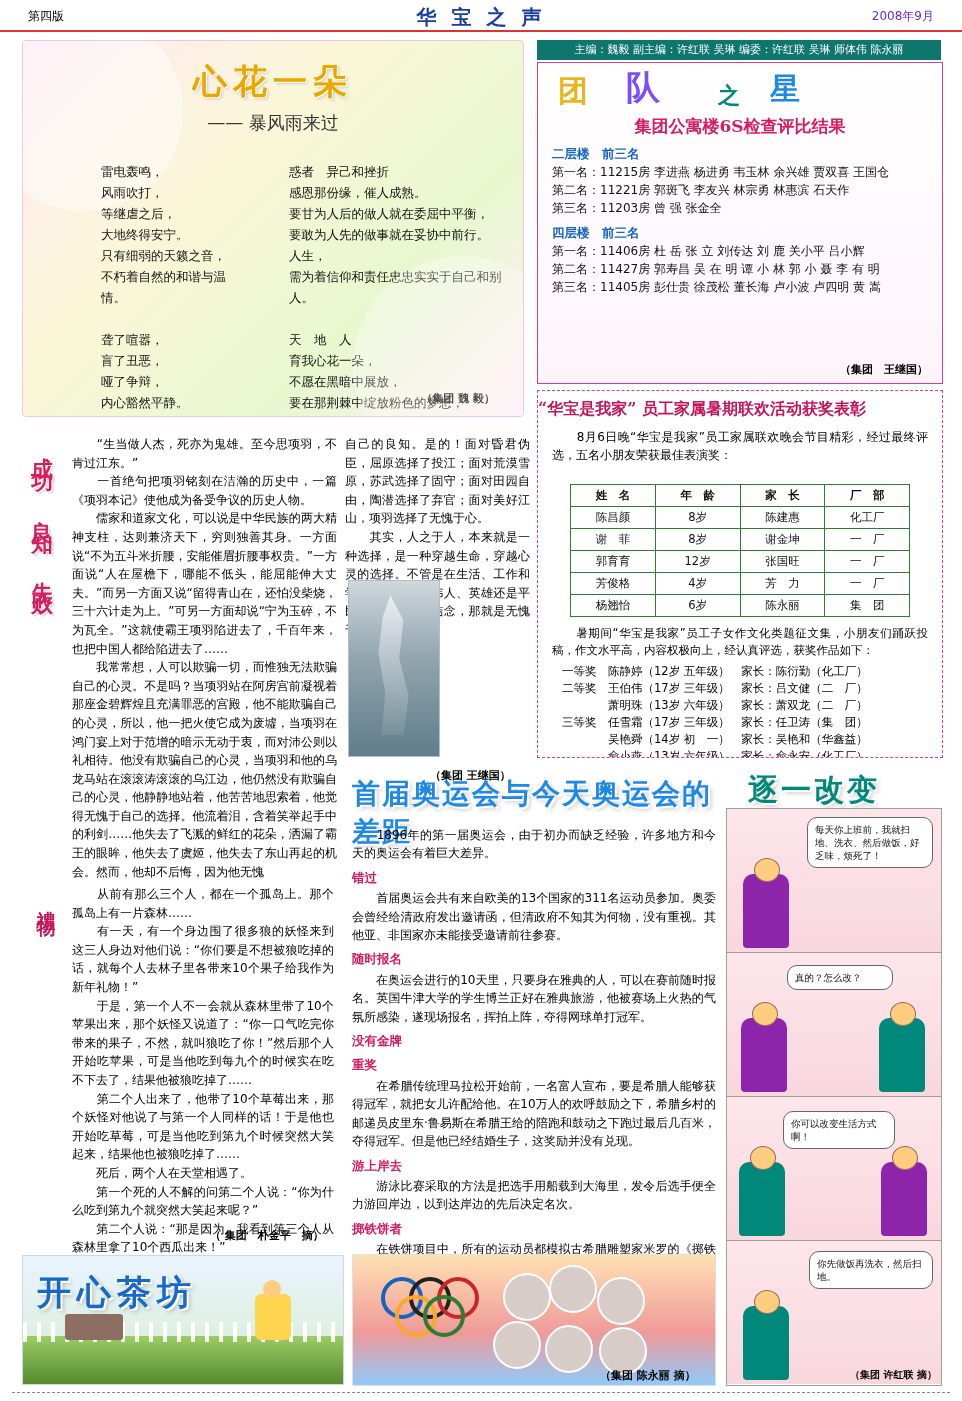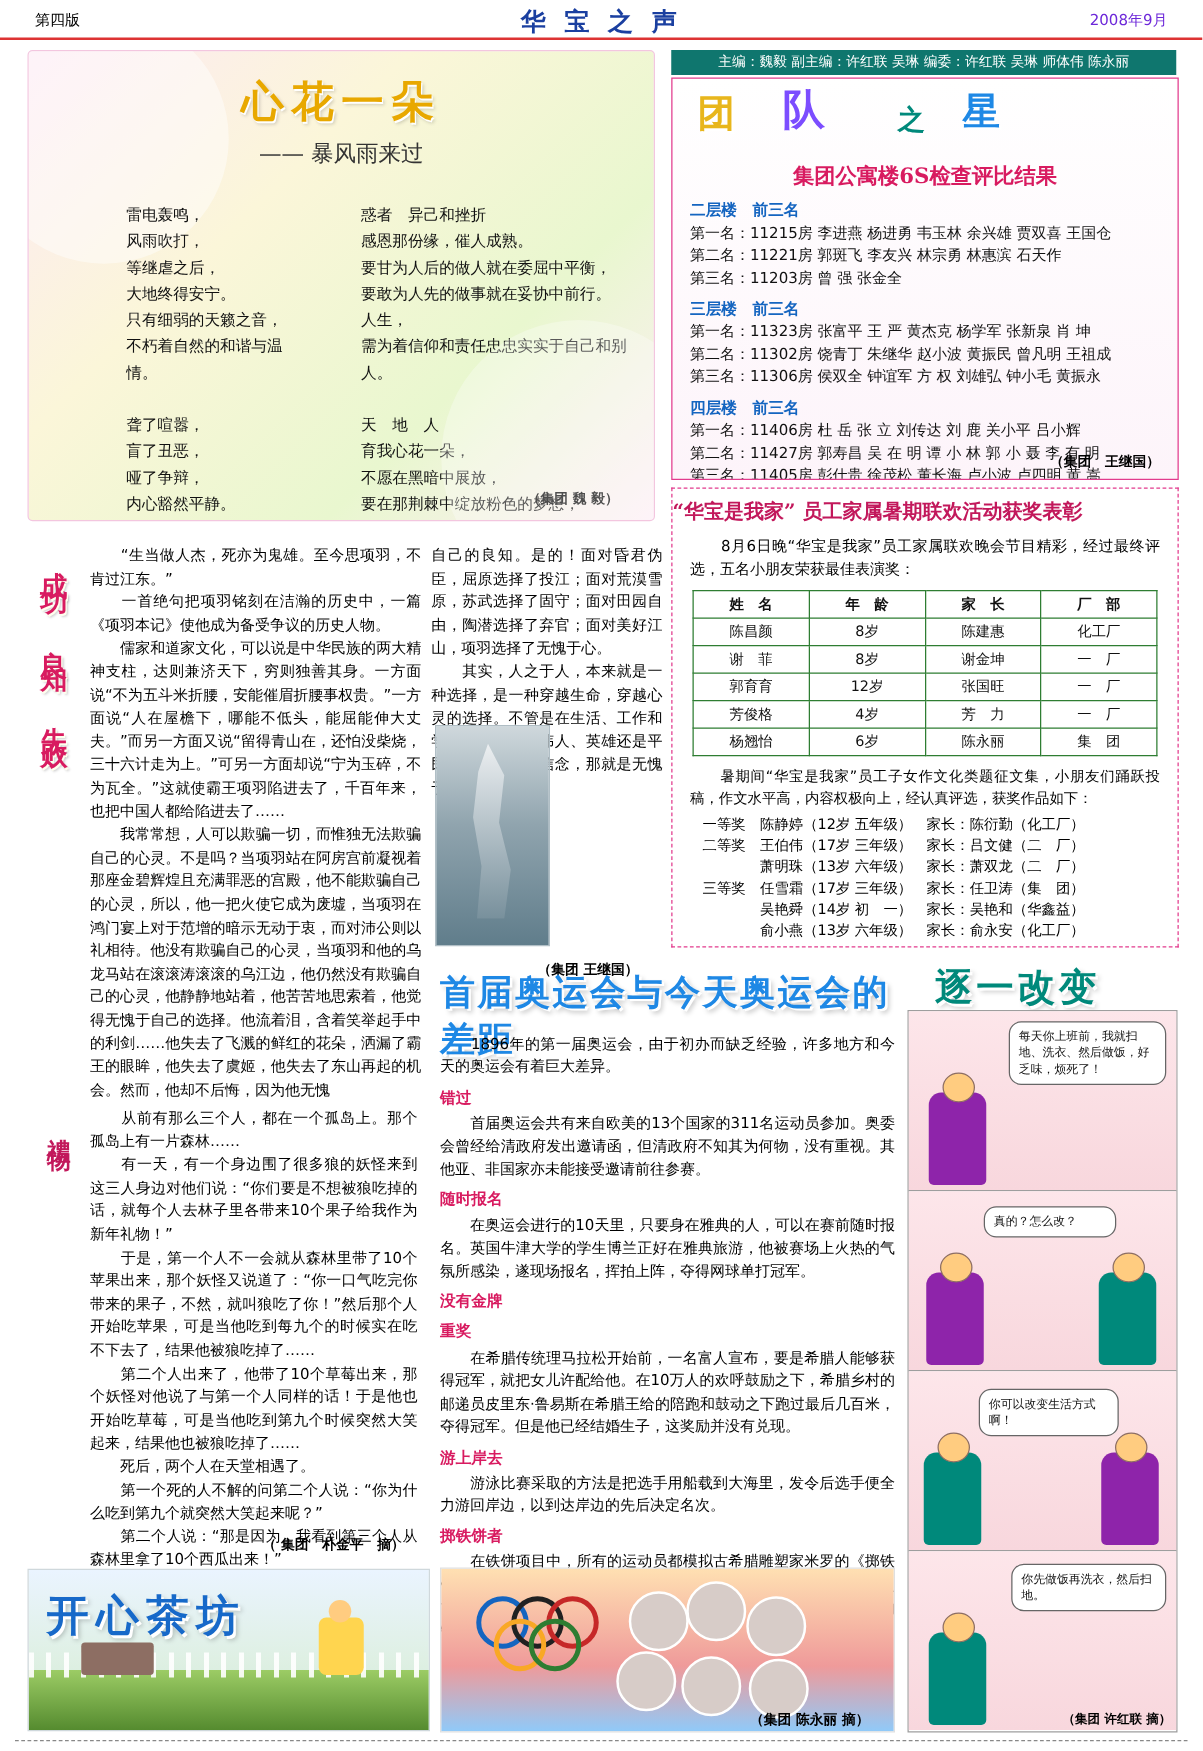--- a/index.html
+++ b/index.html
@@ -53,32 +53,32 @@
   
   .editors{position:absolute;left:537px;top:40px;width:404px;height:20px;background:#0f766e;color:#fff;
      font-size:11px;line-height:20px;text-align:center;}
   .star-box{position:absolute;left:537px;top:62px;width:404px;height:320px;border:1px solid #e23b8d;
      background:linear-gradient(180deg,#fff 0%,#fdf4fa 100%);overflow:hidden;}
   .star-title{position:relative;height:52px;}
   .st-a{position:absolute;left:20px;top:8px;font-size:30px;font-weight:bold;color:#e8b61c;font-family:"DejaVu Serif","Liberation Serif",serif;text-shadow:2px 2px 0 #fff;}
   .st-b{position:absolute;left:88px;top:2px;font-size:34px;font-weight:bold;color:#7c4dff;font-family:"DejaVu Serif","Liberation Serif",serif;text-shadow:2px 2px 0 #fff;}
   .st-c{position:absolute;left:180px;top:18px;font-size:22px;font-weight:bold;color:#00897b;font-family:"DejaVu Serif","Liberation Serif",serif;}
   .st-d{position:absolute;left:232px;top:6px;font-size:30px;font-weight:bold;color:#1e88e5;font-family:"DejaVu Serif","Liberation Serif",serif;text-shadow:2px 2px 0 #fff;}
-  .star-head{text-align:center;font-size:17px;font-weight:bold;color:#d81b60;margin-top:14px;font-family:"DejaVu Serif","Liberation Serif",serif;}
+  .star-head{text-align:center;font-size:17px;font-weight:bold;color:#d81b60;margin-top:0;font-family:"DejaVu Serif","Liberation Serif",serif;}
   .floor-group{margin:8px 0 0 14px;}
   .floor-name{font-size:12.5px;color:#1565c0;font-weight:bold;}
   .floor-row{font-size:12px;line-height:18px;color:#111;}
   .star-sign{position:absolute;right:14px;bottom:6px;font-size:11px;font-weight:bold;}
 
   
   .fam-box{position:absolute;left:537px;top:390px;width:404px;height:366px;border:1px dashed #e23b8d;
      background:#fff;overflow:hidden;}
   .fam-title{text-align:left;font-size:16px;font-weight:bold;color:#c2185b;margin-top:8px;font-family:"DejaVu Serif","Liberation Serif",serif;}
   .fam-p{margin:8px 14px 0 14px;font-size:12px;line-height:18px;text-align:justify;}
-  table.fam{margin:8px auto 0 auto;border-collapse:collapse;width:372px;}
+  table.fam{margin:20px auto 0 auto;border-collapse:collapse;width:340px;}
   table.fam th,table.fam td{border:1px solid #2e7d32;font-size:11.5px;text-align:center;padding:3px 2px;color:#111;}
   table.fam th{font-weight:bold;}
   .fam-p2{margin:8px 14px 0 14px;font-size:11.5px;line-height:17px;text-align:justify;}
   .fam-list{margin:4px 14px 0 24px;font-size:11.5px;line-height:17px;}
 
   
   .oly-title{position:absolute;left:352px;top:775px;width:380px;height:46px;}
   .oly-title span{display:block;font-size:28px;font-weight:bold;color:#1e88e5;letter-spacing:2px;
      font-family:"DejaVu Serif","Liberation Serif",serif;text-shadow:2px 2px 0 #fff,3px 3px 4px rgba(0,0,0,.25);}
   .oly-body{position:absolute;left:352px;top:826px;width:364px;font-size:12px;line-height:18.4px;text-align:justify;}
@@ -187,26 +187,20 @@
       <span class="st-c">之</span>
       <span class="st-d">星</span>
     </div>
     <div class="star-head">集团公寓楼6S检查评比结果</div>
 
     <div class="floor-group">
       <div class="floor-name">二层楼　前三名</div>
       <div class="floor-row">第一名：11215房  李进燕  杨进勇  韦玉林  余兴雄  贾双喜  王国仓</div>
       <div class="floor-row">第二名：11221房  郭斑飞  李友兴  林宗勇  林惠滨  石天作</div>
       <div class="floor-row">第三名：11203房  曾  强  张金全</div>
-    </div>
-    <div class="floor-group">
-      <div class="floor-name">三层楼　前三名</div>
-      <div class="floor-row">第一名：11323房  张富平  王  严  黄杰克  杨学军  张新泉  肖  坤</div>
-      <div class="floor-row">第二名：11302房  饶青丁  朱继华  赵小波  黄振民  曾凡明  王祖成</div>
-      <div class="floor-row">第三名：11306房  侯双全  钟谊军  方  权  刘雄弘  钟小毛  黄振永</div>
     </div>
     <div class="floor-group">
       <div class="floor-name">四层楼　前三名</div>
       <div class="floor-row">第一名：11406房  杜  岳  张  立  刘传达  刘  鹿  关小平  吕小辉</div>
       <div class="floor-row">第二名：11427房  郭寿昌  吴  在  明  谭  小  林  郭  小  聂  李  有  明</div>
       <div class="floor-row">第三名：11405房  彭仕贵  徐茂松  董长海  卢小波  卢四明  黄  嵩</div>
     </div>
     <div class="star-sign">（集团　王继国）</div>
   </div>
 

